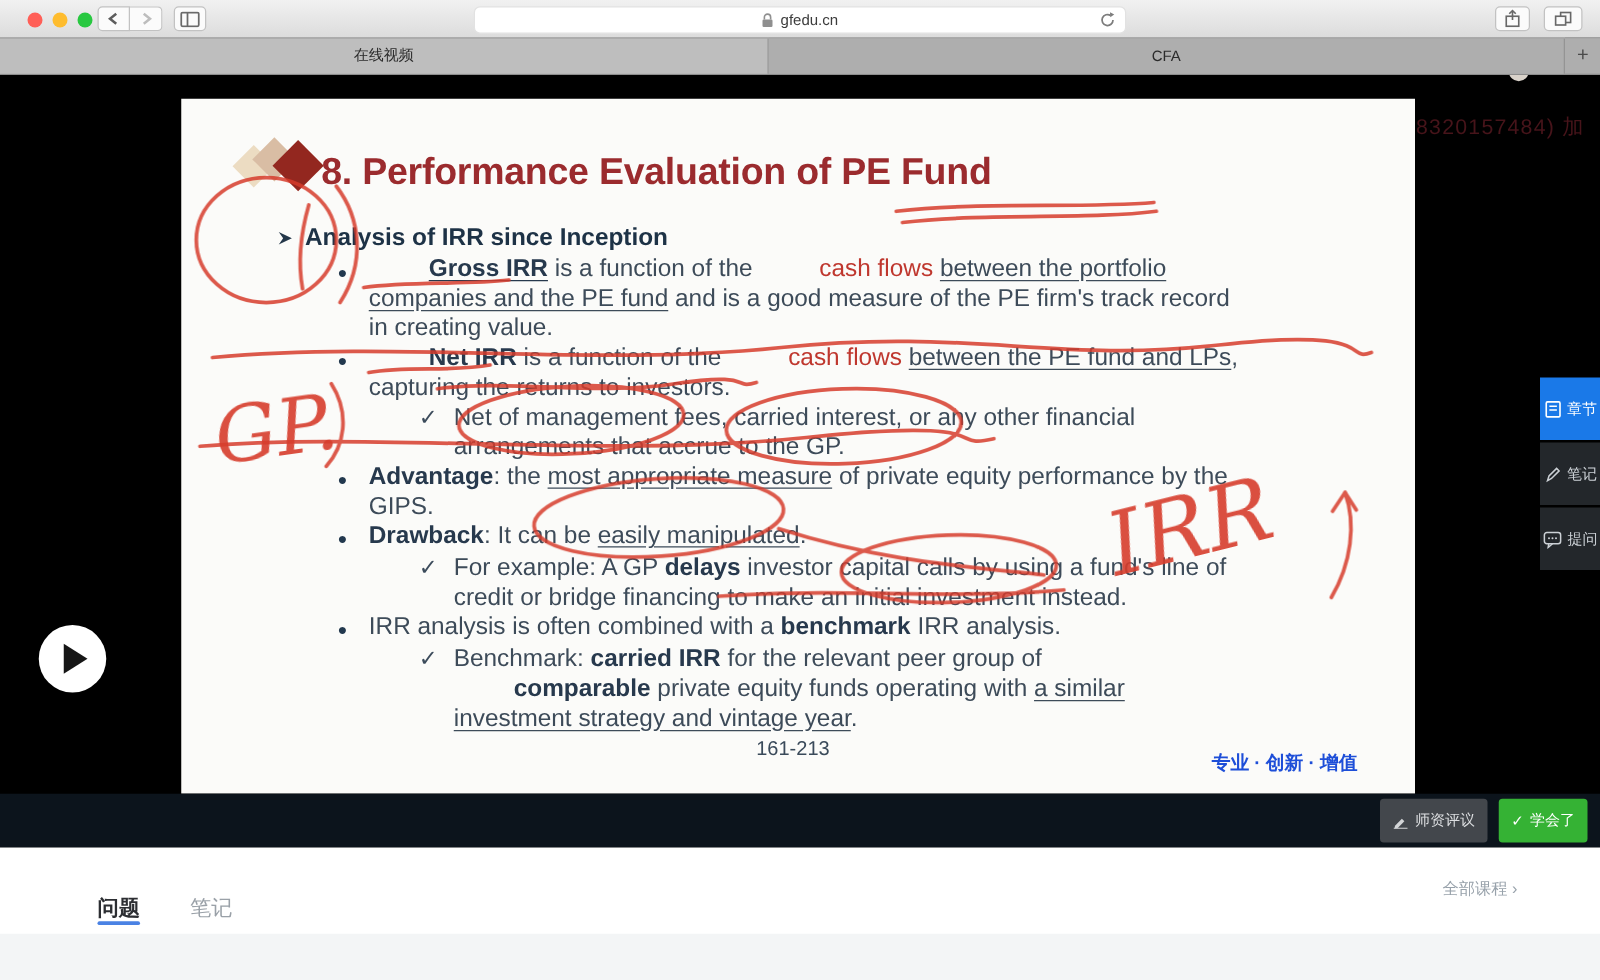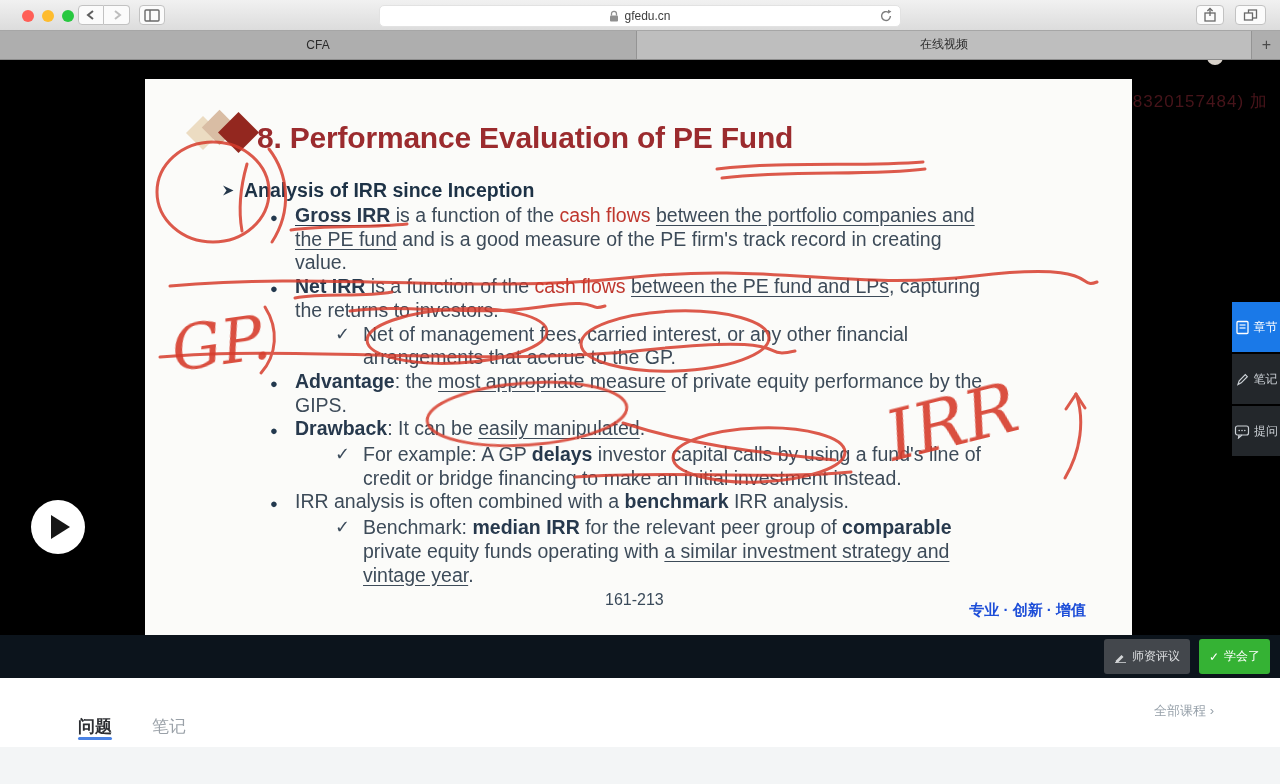--- a/index.html
+++ b/index.html
@@ -49,21 +49,21 @@
     font-size:19.5px;font-weight:bold;color:#1d3246;}
   .slide-body{position:absolute;left:105px;top:125px;width:745px;font-size:19.5px;
     line-height:23.7px;color:#3d4b59;}
   .b-row{display:flex;}
   .b-row .marker{flex:none;}
   .b-row.bullet .marker{width:45px;padding-left:20px;box-sizing:border-box;
     font-size:13px;color:#22384e;padding-top:2px;}
   .b-row.check{padding-left:85px;}
   .b-row.check .marker{width:28px;color:#3c4c5c;font-size:18px;}
   .btext{flex:1;}
-  .em-red{color:#bf372e;}
+  .em-red{color:#bf372e;margin-left:48px;}
   .em-bold{font-weight:bold;color:#27394d;}
   .em-underline{text-decoration:underline;text-underline-offset:3px;}
   .page-number{position:absolute;left:460px;top:512px;font-size:16px;color:#3a4a5a;}
   .slide-footer{position:absolute;right:46px;top:522px;font-size:15px;font-weight:bold;color:#1d4ed8;}
   .annot{position:absolute;left:0;top:0;pointer-events:none;}
   .play{position:absolute;left:31px;top:440px;width:54px;height:54px;border-radius:50%;
     background:#fff;display:flex;align-items:center;justify-content:center;cursor:pointer;}
   .play-tri{width:0;height:0;border-left:19px solid #161616;border-top:12px solid transparent;
     border-bottom:12px solid transparent;margin-left:5px;}
   
@@ -132,22 +132,22 @@
   </div>
   <div class="tbtn btn-tabs">
     <svg width="15" height="14">
         <rect x="5.5" y="2" width="8" height="8" fill="none" stroke="#686868" stroke-width="1.3"></rect>
         <rect x="1.5" y="5" width="8" height="7" fill="#fbfbfb" stroke="#686868" stroke-width="1.3"></rect>
       </svg>
   </div>
 </div>
 
 <div class="tabbar">
+  <div class="tab tab-video active">在线视频</div>
   <div class="tab tab-cfa">CFA</div>
-  <div class="tab tab-video active">在线视频</div>
   <div class="newtab">+</div>
 </div>
 
 <div class="page">
   <div class="peek"></div>
   <div class="watermark">李某某 (18320157484) 加</div>
 
   <div class="slide">
     <div class="diamond d1"></div>
     <div class="diamond d2"></div>
@@ -183,21 +183,21 @@
         <div class="b-row check">
           <span class="marker">✓</span>
           <div class="btext"><span>For example: A GP </span><span class="em-bold">delays</span><span> investor capital calls by using a fund's line of credit or bridge financing to make an initial investment instead.</span></div>
         </div>
         <div class="b-row bullet">
           <span class="marker">●</span>
           <div class="btext"><span>IRR analysis is often combined with a </span><span class="em-bold">benchmark</span><span> IRR analysis.</span></div>
         </div>
         <div class="b-row check">
           <span class="marker">✓</span>
-          <div class="btext"><span>Benchmark: </span><span class="em-bold">median IRR</span><span> for the relevant peer group of </span><span class="em-red em-bold">comparable</span><span> private equity funds operating with </span><span class="em-underline">a similar investment strategy and vintage year</span><span>.</span></div>
+          <div class="btext"><span>Benchmark: </span><span class="em-bold">carried IRR</span><span> for the relevant peer group of </span><span class="em-red em-bold">comparable</span><span> private equity funds operating with </span><span class="em-underline">a similar investment strategy and vintage year</span><span>.</span></div>
         </div>
       </div>
     <div class="page-number">161-213</div>
     <div class="slide-footer">专业 · 创新 · 增值</div>
 
     <svg class="annot" width="987" height="556" viewBox="0 0 987 556">
       <g stroke="#d63c2c" stroke-width="3" fill="none" stroke-linecap="round" opacity="0.85">
         <ellipse cx="68" cy="113" rx="56" ry="50"></ellipse>
         <path d="M102,85 C96,106 93,130 97,152"></path>
         <path d="M124,70 C144,96 147,132 127,163"></path>

